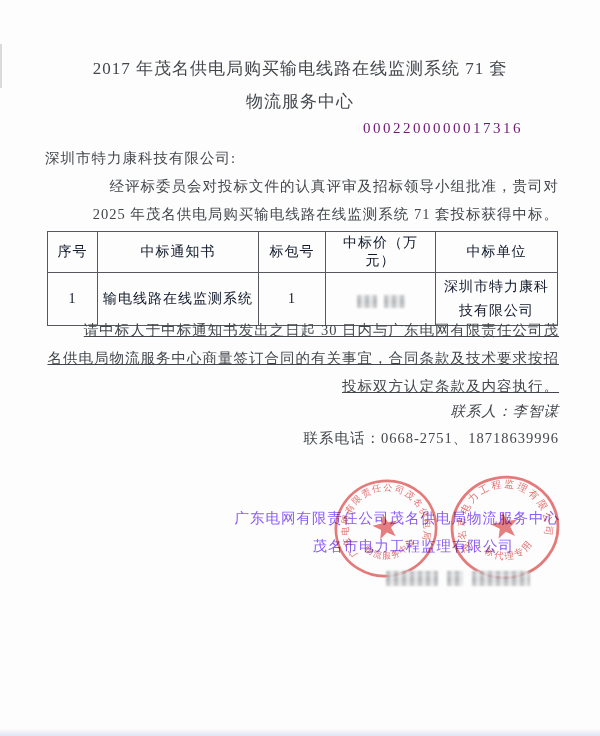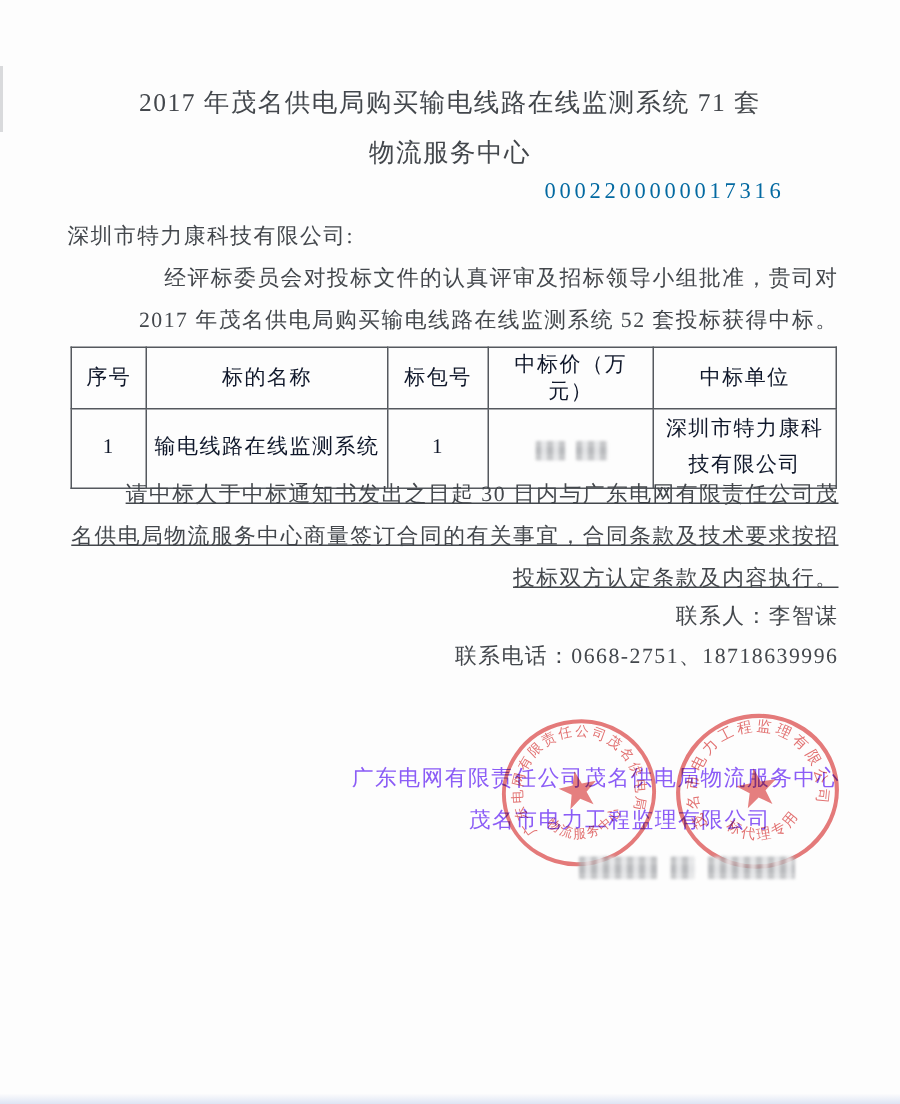--- a/index.html
+++ b/index.html
@@ -22,21 +22,21 @@
   .title-line {
     left: 0; width: 600px;
     text-align: center;
     font-size: 17px;
     letter-spacing: 1px;
     color: #43474c;
   }
   .doc-number {
     font-size: 15px;
     letter-spacing: 2.5px;
-    color: #0369a1;
+    color: #701a75;
     font-family: "Liberation Serif", "DejaVu Serif", serif;
   }
   .body-text {
     font-size: 14.5px;
     letter-spacing: 1px;
     line-height: 28px;
     color: #43474c;
     text-align: right;
   }
   .indent { text-indent: 2em; }
@@ -102,53 +102,53 @@
   <div class="abs edge-artifact-left"></div>
   <div class="abs edge-artifact-bottom"></div>
 
   <div class="abs title-line" style="top:57px;">2017 年茂名供电局购买输电线路在线监测系统 71 套</div>
   <div class="abs title-line" style="top:90px;">物流服务中心</div>
 
   <div class="abs doc-number" style="left:363px; top:120px;">0002200000017316</div>
 
   <div class="abs body-text" style="left:45px; top:144px;">深圳市特力康科技有限公司:</div>
 
-  <div class="abs body-text indent" style="left:45px; top:172px; width:514px;">经评标委员会对投标文件的认真评审及招标领导小组批准，贵司对 2017 年茂名供电局购买输电线路在线监测系统 52 套投标获得中标。</div>
+  <div class="abs body-text indent" style="left:45px; top:172px; width:514px;">经评标委员会对投标文件的认真评审及招标领导小组批准，贵司对 2025 年茂名供电局购买输电线路在线监测系统 71 套投标获得中标。</div>
 
   <table class="award abs" style="left:47px; top:231px;">
     <colgroup>
       <col style="width:50px">
         <col style="width:161px">
         <col style="width:67px">
         <col style="width:110px">
         <col style="width:122px">
     </colgroup>
     <tbody>
         <tr>
       <th>序号</th>
-      <th>标的名称</th>
+      <th>中标通知书</th>
       <th>标包号</th>
       <th>中标价（万元）</th>
       <th>中标单位</th>
     </tr>
     <tr>
       <td>1</td>
       <td>输电线路在线监测系统</td>
       <td>1</td>
       <td>
         <span class="mosaic-row"><span class="mosaic-seg" style="width:20px;"></span><span class="mosaic-gap" style="width:7px;"></span><span class="mosaic-seg" style="width:21px;"></span></span>
       </td>
       <td>深圳市特力康科技有限公司</td>
     </tr>
   </tbody>
     </table>
 
   <div class="abs body-text indent" style="left:45px; top:316px; width:514px;text-decoration:underline;">请中标人于中标通知书发出之日起 30 日内与广东电网有限责任公司茂名供电局物流服务中心商量签订合同的有关事宜，合同条款及技术要求按招投标双方认定条款及内容执行。</div>
 
-  <div class="abs body-text indent" style="left:45px; top:397px; width:514px;">联系人：李智谋</div>
+  <div class="abs body-text indent" style="left:45px; top:397px; width:514px;font-style:italic;">联系人：李智谋</div>
   <div class="abs body-text indent" style="left:45px; top:424px; width:514px;">联系电话：0668-2751、18718639996</div>
 
   <div class="abs sig-line" style="right:40px; top:509px;">广东电网有限责任公司茂名供电局物流服务中心</div>
   <div class="abs sig-line" style="right:86px; top:537px;">茂名市电力工程监理有限公司</div>
 
   <div class="abs stamp" style="left:326px; top:475px; width:120px; height:107px; transform:rotate(-12deg);">
     <svg viewBox="0 0 160 160">
       <defs>
         <path id="arcTopL" d="M 30.6,108.5 A 57,57 0 1 1 129.4,108.5"></path>
         <path id="arcBotL" d="M 43.1,105.8 A 45,45 0 0 0 116.9,105.8"></path>

